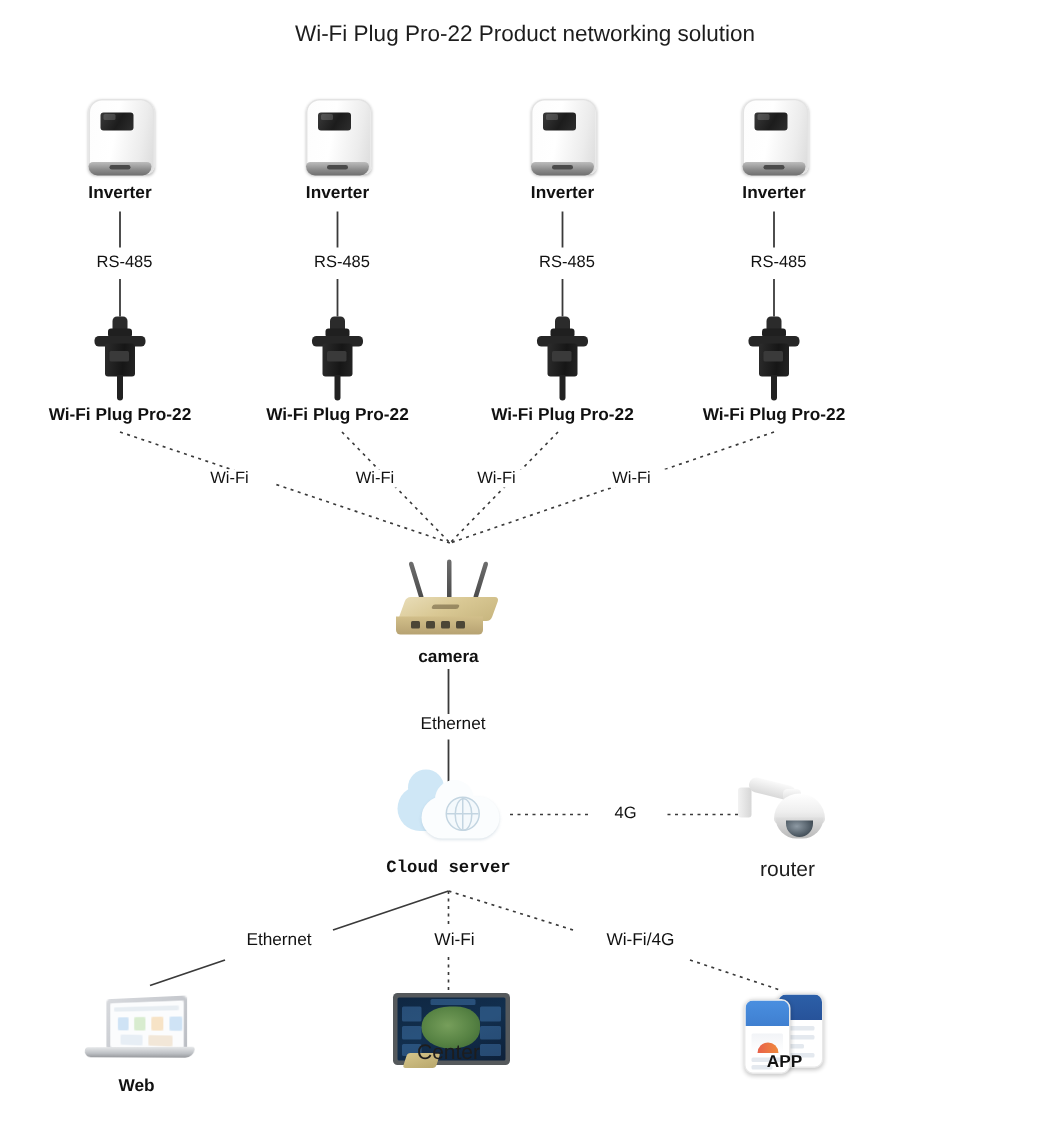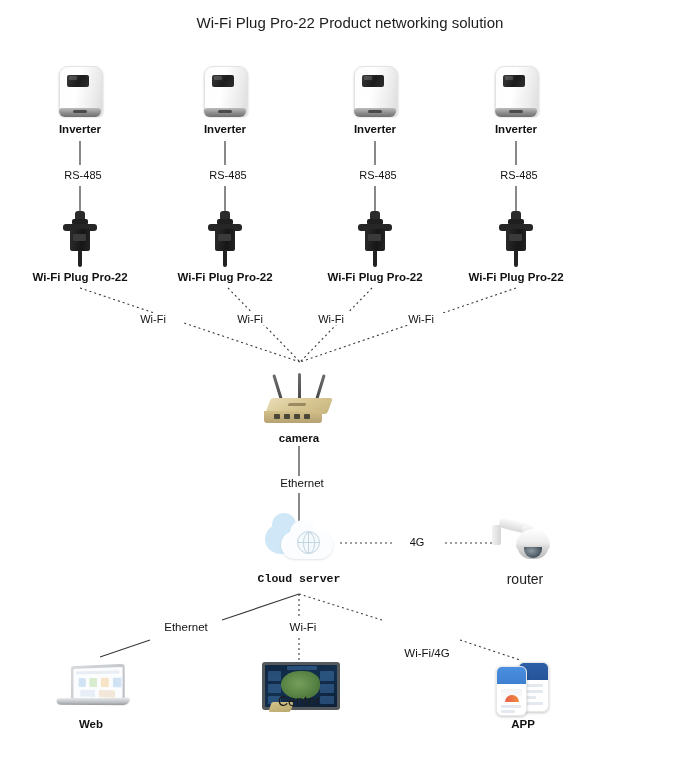--- a/index.html
+++ b/index.html
@@ -685,21 +685,21 @@
     <div class="cam-arm"></div>
     <div class="cam-arm2"></div>
     <div class="cam-dome-top"></div>
     <div class="cam-dome-bot"></div>
     <div class="cam-lens"></div>
   </div>
   <div class="node-label plain" style="left:480px; top:571px; width:90px;">router</div>
 
   <div class="link-label thin" style="left:133px; top:621px; width:100px;">Ethernet</div>
   <div class="link-label thin" style="left:250px; top:621px; width:100px;">Wi-Fi</div>
-  <div class="link-label thin" style="left:374px; top:621px; width:100px;margin-top:26px;">Wi-Fi/4G</div>
+  <div class="link-label thin" style="left:374px; top:621px; width:100px;">Wi-Fi/4G</div>
 
   <div class="laptop" style="left:54px; top:665px;">
     <div class="lp-lid">
       <div class="lp-screen">
         <div class="lp-bar"></div>
         <div class="lp-chip" style="left:6px;  top:10px; background:#cfe3f5;"></div>
         <div class="lp-chip" style="left:18px; top:10px; background:#d8eccf;"></div>
         <div class="lp-chip" style="left:30px; top:10px; background:#f7e3c6;"></div>
         <div class="lp-chip" style="left:42px; top:10px; background:#cfe3f5;"></div>
         <div class="lp-chip" style="left:8px;  top:22px; width:16px; height:7px; background:#e7eef5;"></div>
@@ -737,15 +737,15 @@
     </div>
     <div class="ph front">
       <div class="ph-head blue"></div>
       <div class="ph-chart">
         <div class="ph-arc"></div>
       </div>
       <div class="ph-line" style="left:4px; top:38px; width:20px; height:3px;"></div>
       <div class="ph-line" style="left:4px; top:43px; width:14px; height:3px;"></div>
     </div>
   </div>
-  <div class="node-label" style="left:478px; top:718px; width:90px;">APP</div>
+  <div class="node-label" style="left:478px; top:702px; width:90px;">APP</div>
 
 </div>
 
 </body></html>

